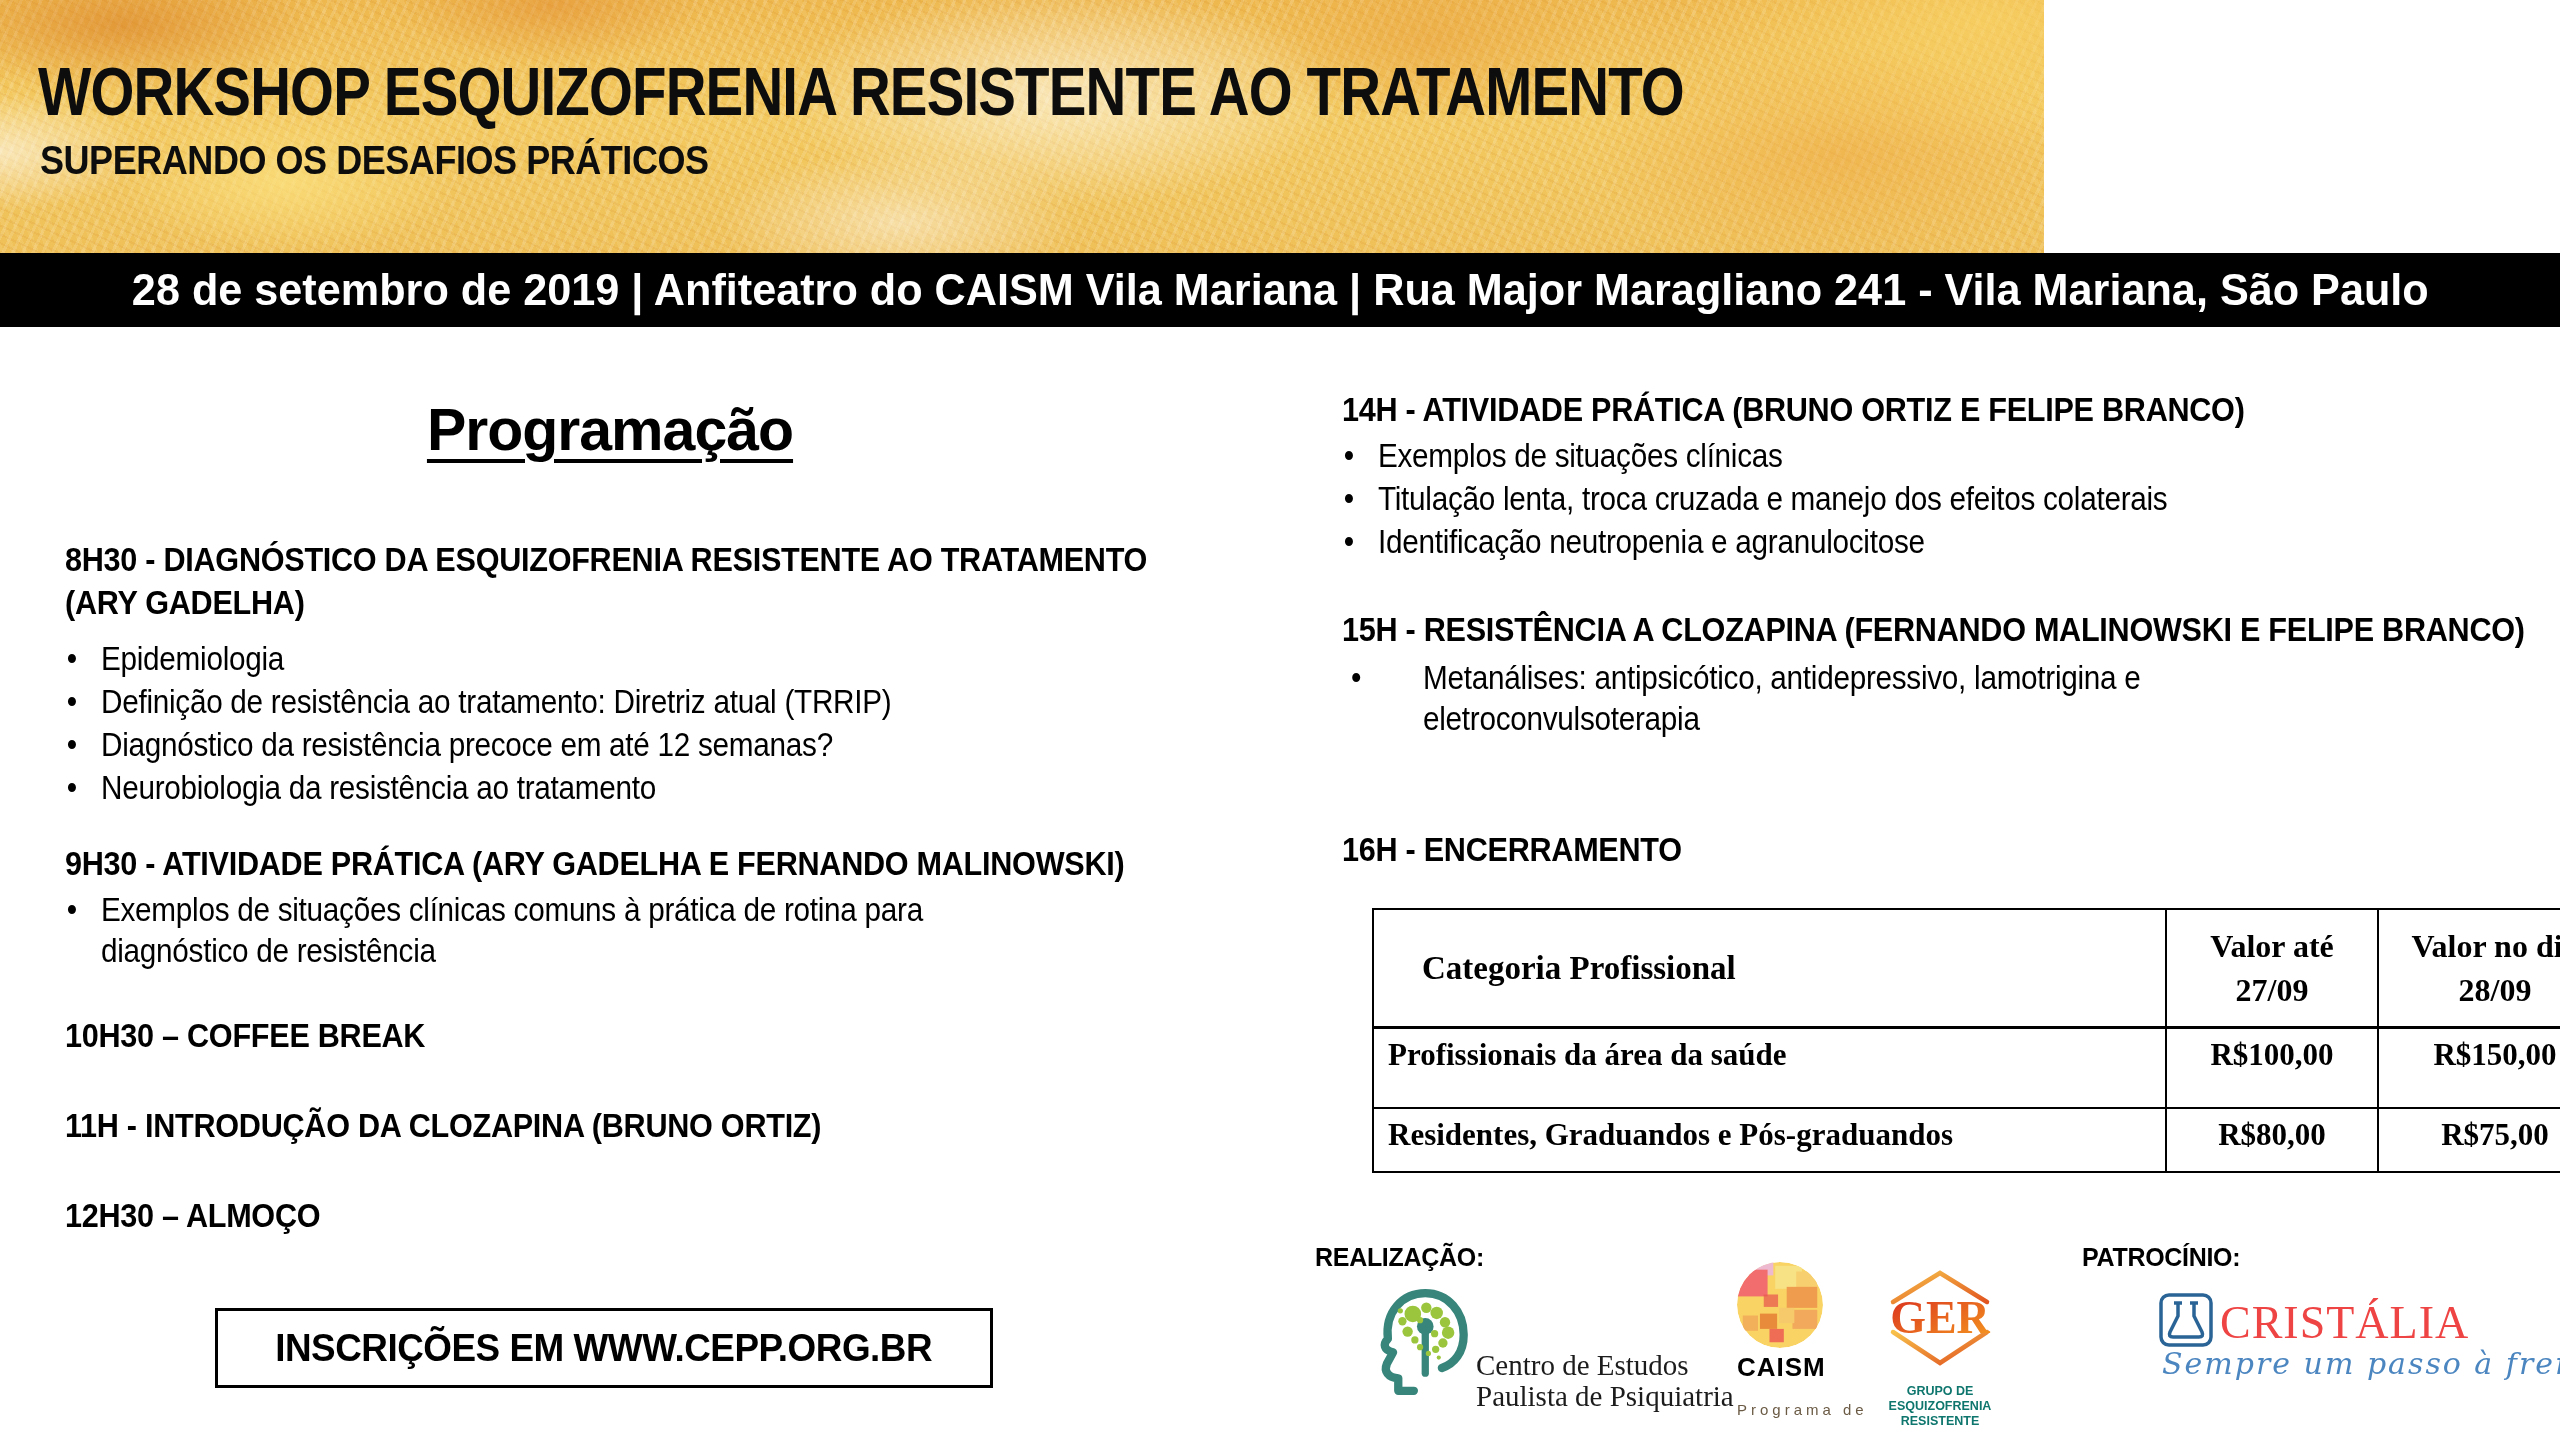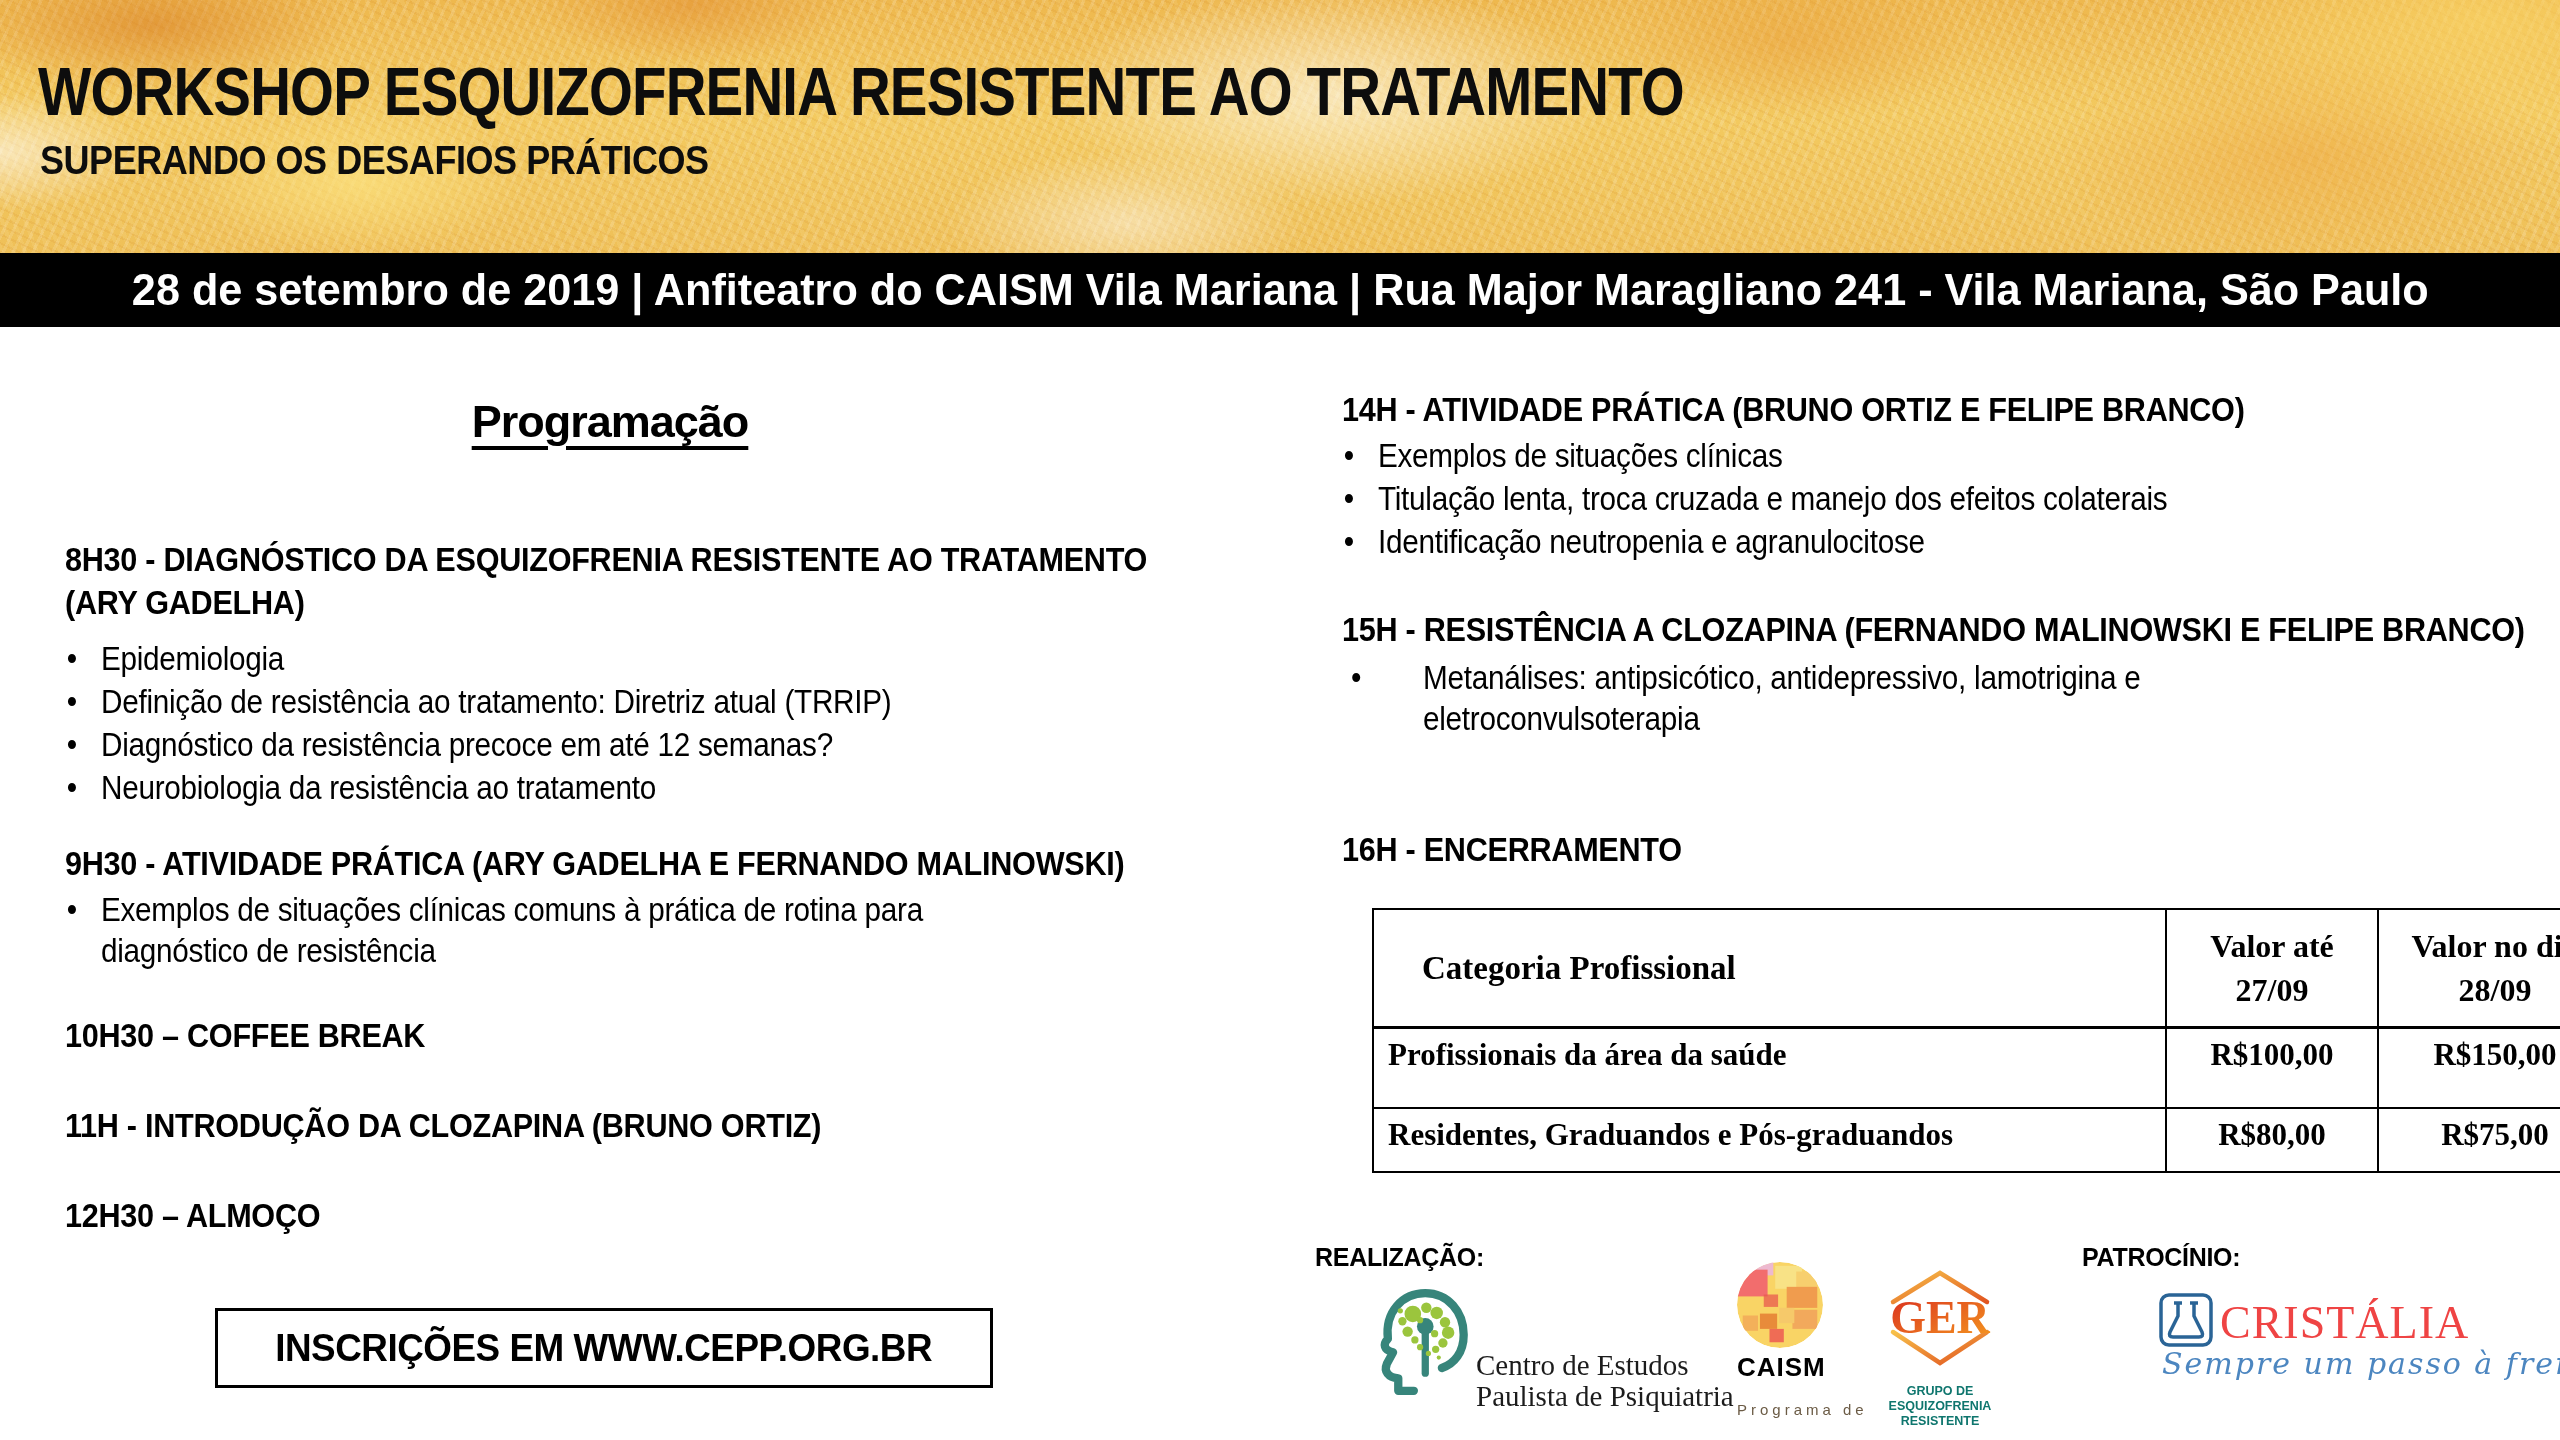--- a/index.html
+++ b/index.html
@@ -1,20 +1,20 @@
 <!DOCTYPE html>
 <html><head>
 <meta charset="utf-8">
 <style>
   html,body{margin:0;padding:0;background:#ffffff;}
   .page{position:relative;width:2560px;height:1440px;background:#ffffff;overflow:hidden;
         font-family:"Liberation Sans",sans-serif;color:#000;}
 
   
-  .banner{position:absolute;left:0;top:0;width:2560px;height:253px;
+  .banner{position:absolute;left:0;top:0;width:2044px;height:253px;
     background:
       radial-gradient(ellipse 320px 110px at 6% 10%, rgba(216,125,35,.55), transparent 62%),
       radial-gradient(ellipse 260px 100px at 27% 2%, rgba(226,140,48,.50), transparent 60%),
       radial-gradient(ellipse 430px 170px at 52% 38%, rgba(255,255,255,.55), transparent 65%),
       radial-gradient(ellipse 300px 140px at 70% 16%, rgba(233,158,58,.45), transparent 60%),
       radial-gradient(ellipse 380px 170px at 90% 62%, rgba(238,166,66,.50), transparent 65%),
       radial-gradient(ellipse 280px 120px at 14% 72%, rgba(252,226,128,.75), transparent 60%),
       radial-gradient(ellipse 300px 120px at 44% 88%, rgba(255,255,255,.45), transparent 60%),
       radial-gradient(ellipse 240px 100px at 0% 60%, rgba(255,255,255,.55), transparent 60%),
       radial-gradient(ellipse 480px 200px at 97% 8%, rgba(250,214,104,.65), transparent 65%),
@@ -30,21 +30,21 @@
       transform:scaleX(.90);transform-origin:left top;}
 
   
   .infobar{position:absolute;left:0;top:253px;width:2560px;height:74px;background:#000;
       display:flex;align-items:center;justify-content:center;}
   .infobar-text{color:#fff;font-size:45px;font-weight:700;white-space:nowrap;
       transform:scaleX(.96);}
 
   
   .prog-heading{position:absolute;left:0;top:396px;width:1220px;text-align:center;
-      font-size:45px;font-weight:800;letter-spacing:-1px;
+      font-size:59px;font-weight:800;letter-spacing:-1px;
       text-decoration:underline;text-decoration-thickness:4px;text-underline-offset:9px;}
   .session{position:absolute;transform:scaleX(.9);transform-origin:left top;}
   .session-title{font-size:34px;font-weight:800;line-height:43px;letter-spacing:-.3px;}
   .bullets{margin:0;padding:0;list-style:none;}
   .bullets li{position:relative;font-size:33px;line-height:41px;letter-spacing:-.3px;
       padding-left:40px;margin-top:2px;}
   .bullets li::before{content:"\2022";position:absolute;left:2px;top:0;}
   .bullets.wide-indent li{padding-left:90px;}
   .bullets.wide-indent li::before{left:10px;}
 

